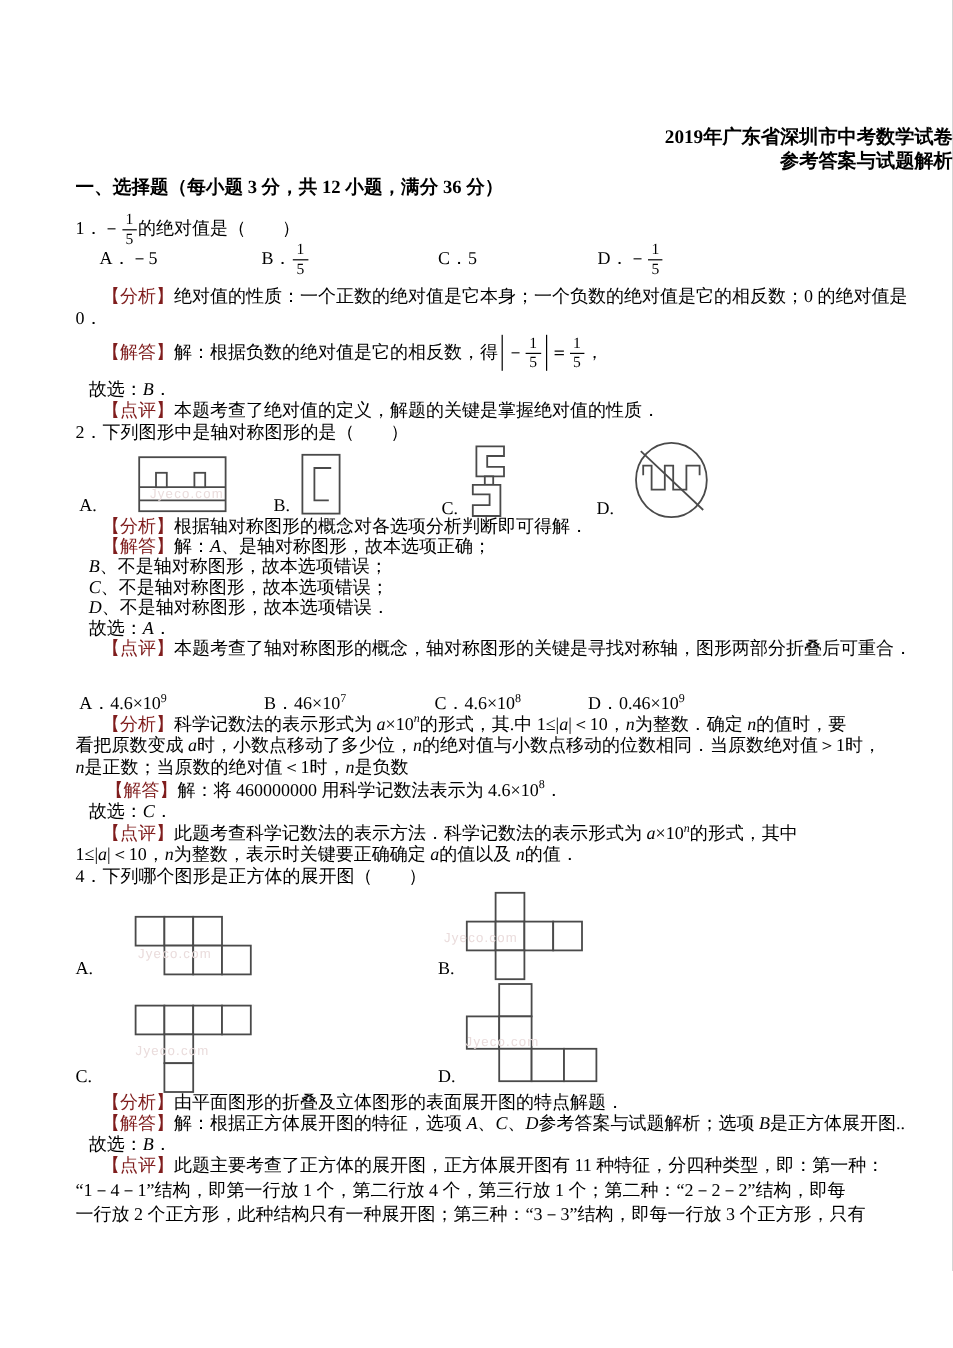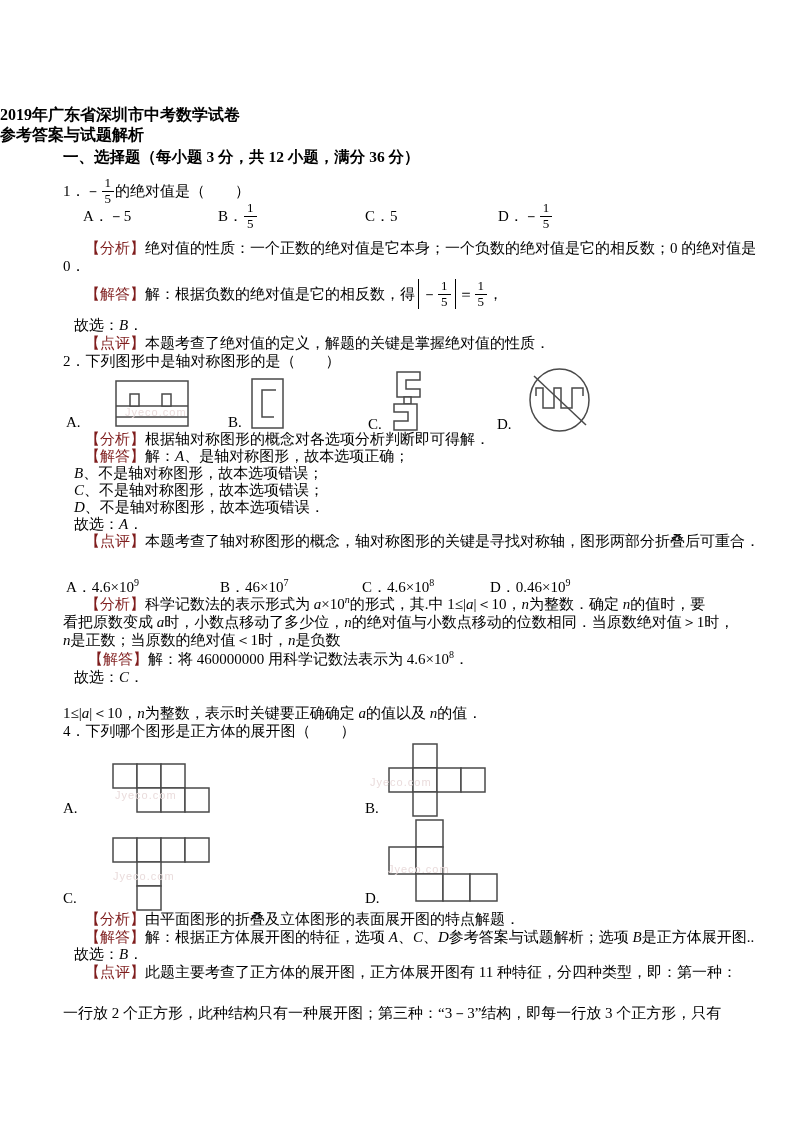--- a/index.html
+++ b/index.html
@@ -4,21 +4,21 @@
 <style>
   html,body{margin:0;padding:0;background:#888;}
   .page{
     position:relative;width:794px;height:1123px;background:#ffffff;
     font-family:"Liberation Serif","DejaVu Serif",serif;
     font-size:15px;color:#000;overflow:hidden;margin:0 auto;
   }
   .line{position:absolute;white-space:nowrap;line-height:18px;}
   .flexline{display:flex;align-items:center;}
   .bold{font-weight:bold;text-align:center;}
-  .center{left:0;width:794px;text-align:left;}
+  .center{left:0;width:794px;text-align:right;}
   .t16{font-size:16px;}
   .label{color:#7f1d1d;}
   .i{font-style:italic;font-family:"Liberation Serif",serif;}
   .sup{font-size:10px;vertical-align:6px;line-height:0;}
   .isup{font-size:10px;vertical-align:6px;line-height:0;font-style:italic;}
   .frac{display:inline-flex;flex-direction:column;align-items:center;
         vertical-align:middle;font-size:13px;line-height:1.15;margin:0 1px;}
   .frac .num{padding:0 3px;}
   .frac .den{border-top:1px solid #000;padding:0 3px;}
   .vbar{display:inline-block;width:1px;height:30px;background:#000;margin:0 3px;vertical-align:middle;}
@@ -167,26 +167,28 @@
 
   <div class="line" style="left:66px;top:578px"><span>A．4.6×10</span><span class="sup">9</span></div>
   <div class="line" style="left:220px;top:578px"><span>B．46×10</span><span class="sup">7</span></div>
   <div class="line" style="left:362px;top:578px"><span>C．4.6×10</span><span class="sup">8</span></div>
   <div class="line" style="left:490px;top:578px"><span>D．0.46×10</span><span class="sup">9</span></div>
   <div class="line" style="left:85px;top:595px"><span class="label">【分析】</span><span>科学记数法的表示形式为 </span><span class="i">a</span><span>×10</span><span class="isup">n</span><span>的形式，其.中 1≤|</span><span class="i">a</span><span>|＜10，</span><span class="i">n</span><span>为整数．确定 </span><span class="i">n</span><span>的值时，要</span></div>
   <div class="line" style="left:63px;top:613px"><span>看把原数变成 </span><span class="i">a</span><span>时，小数点移动了多少位，</span><span class="i">n</span><span>的绝对值与小数点移动的位数相同．当原数绝对值＞1时，</span></div>
   <div class="line" style="left:63px;top:631px"><span class="i">n</span><span>是正数；当原数的绝对值＜1时，</span><span class="i">n</span><span>是负数</span></div>
   <div class="line" style="left:88px;top:650px"><span class="label">【解答】</span><span>解：将 460000000 用科学记数法表示为 4.6×10</span><span class="sup">8</span><span>．</span></div>
   <div class="line" style="left:74px;top:668px"><span>故选：</span><span class="i">C</span><span>．</span></div>
+  <div class="line" style="left:85px;top:686px"><span class="label">【点评】</span><span>此题考查科学记数法的表示方法．科学记数法的表示形式为 </span><span class="i">a</span><span>×10</span><span class="isup">n</span><span>的形式，其中</span></div>
   <div class="line" style="left:63px;top:704px"><span>1≤|</span><span class="i">a</span><span>|＜10，</span><span class="i">n</span><span>为整数，表示时关键要正确确定 </span><span class="i">a</span><span>的值以及 </span><span class="i">n</span><span>的值．</span></div>
 
   <div class="line" style="left:63px;top:722px"><span>4．下列哪个图形是正方体的展开图（　　）</span></div>
   <div class="line" style="left:63px;top:799px">A.</div>
   <div class="line" style="left:365px;top:799px">B.</div>
   <div class="line" style="left:63px;top:889px">C.</div>
   <div class="line" style="left:365px;top:889px">D.</div>
   <div class="line" style="left:85px;top:910px"><span class="label">【分析】</span><span>由平面图形的折叠及立体图形的表面展开图的特点解题．</span></div>
   <div class="line" style="left:85px;top:928px"><span class="label">【解答】</span><span>解：根据正方体展开图的特征，选项 </span><span class="i">A</span><span>、</span><span class="i">C</span><span>、</span><span class="i">D</span><span>参考答案与试题解析；选项 </span><span class="i">B</span><span>是正方体展开图..</span></div>
   <div class="line" style="left:74px;top:945px"><span>故选：</span><span class="i">B</span><span>．</span></div>
   <div class="line" style="left:85px;top:963px"><span class="label">【点评】</span><span>此题主要考查了正方体的展开图，正方体展开图有 11 种特征，分四种类型，即：第一种：</span></div>
+  <div class="line" style="left:63px;top:983px;line-height:20px"><span>“1－4－1”结构，即第一行放 1 个，第二行放 4 个，第三行放 1 个；第二种：“2－2－2”结构，即每</span></div>
   <div class="line" style="left:63px;top:1003px;line-height:20px"><span>一行放 2 个正方形，此种结构只有一种展开图；第三种：“3－3”结构，即每一行放 3 个正方形，只有</span></div>
 
 </div>
 
 </body></html>

